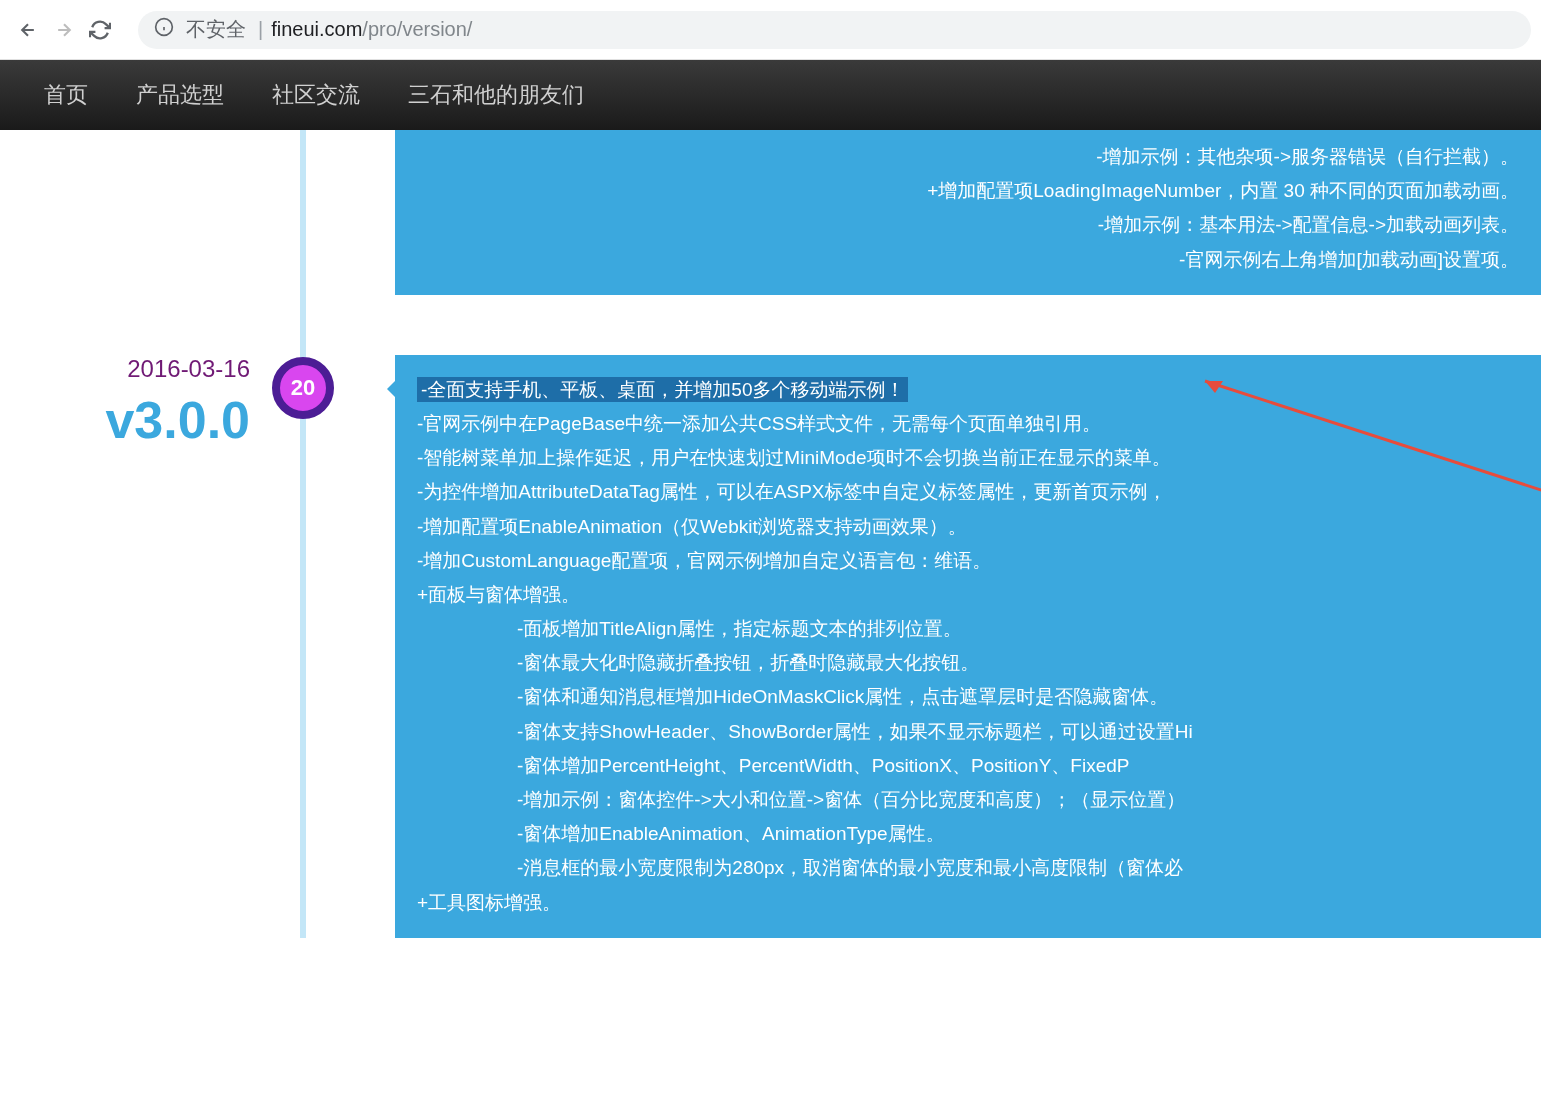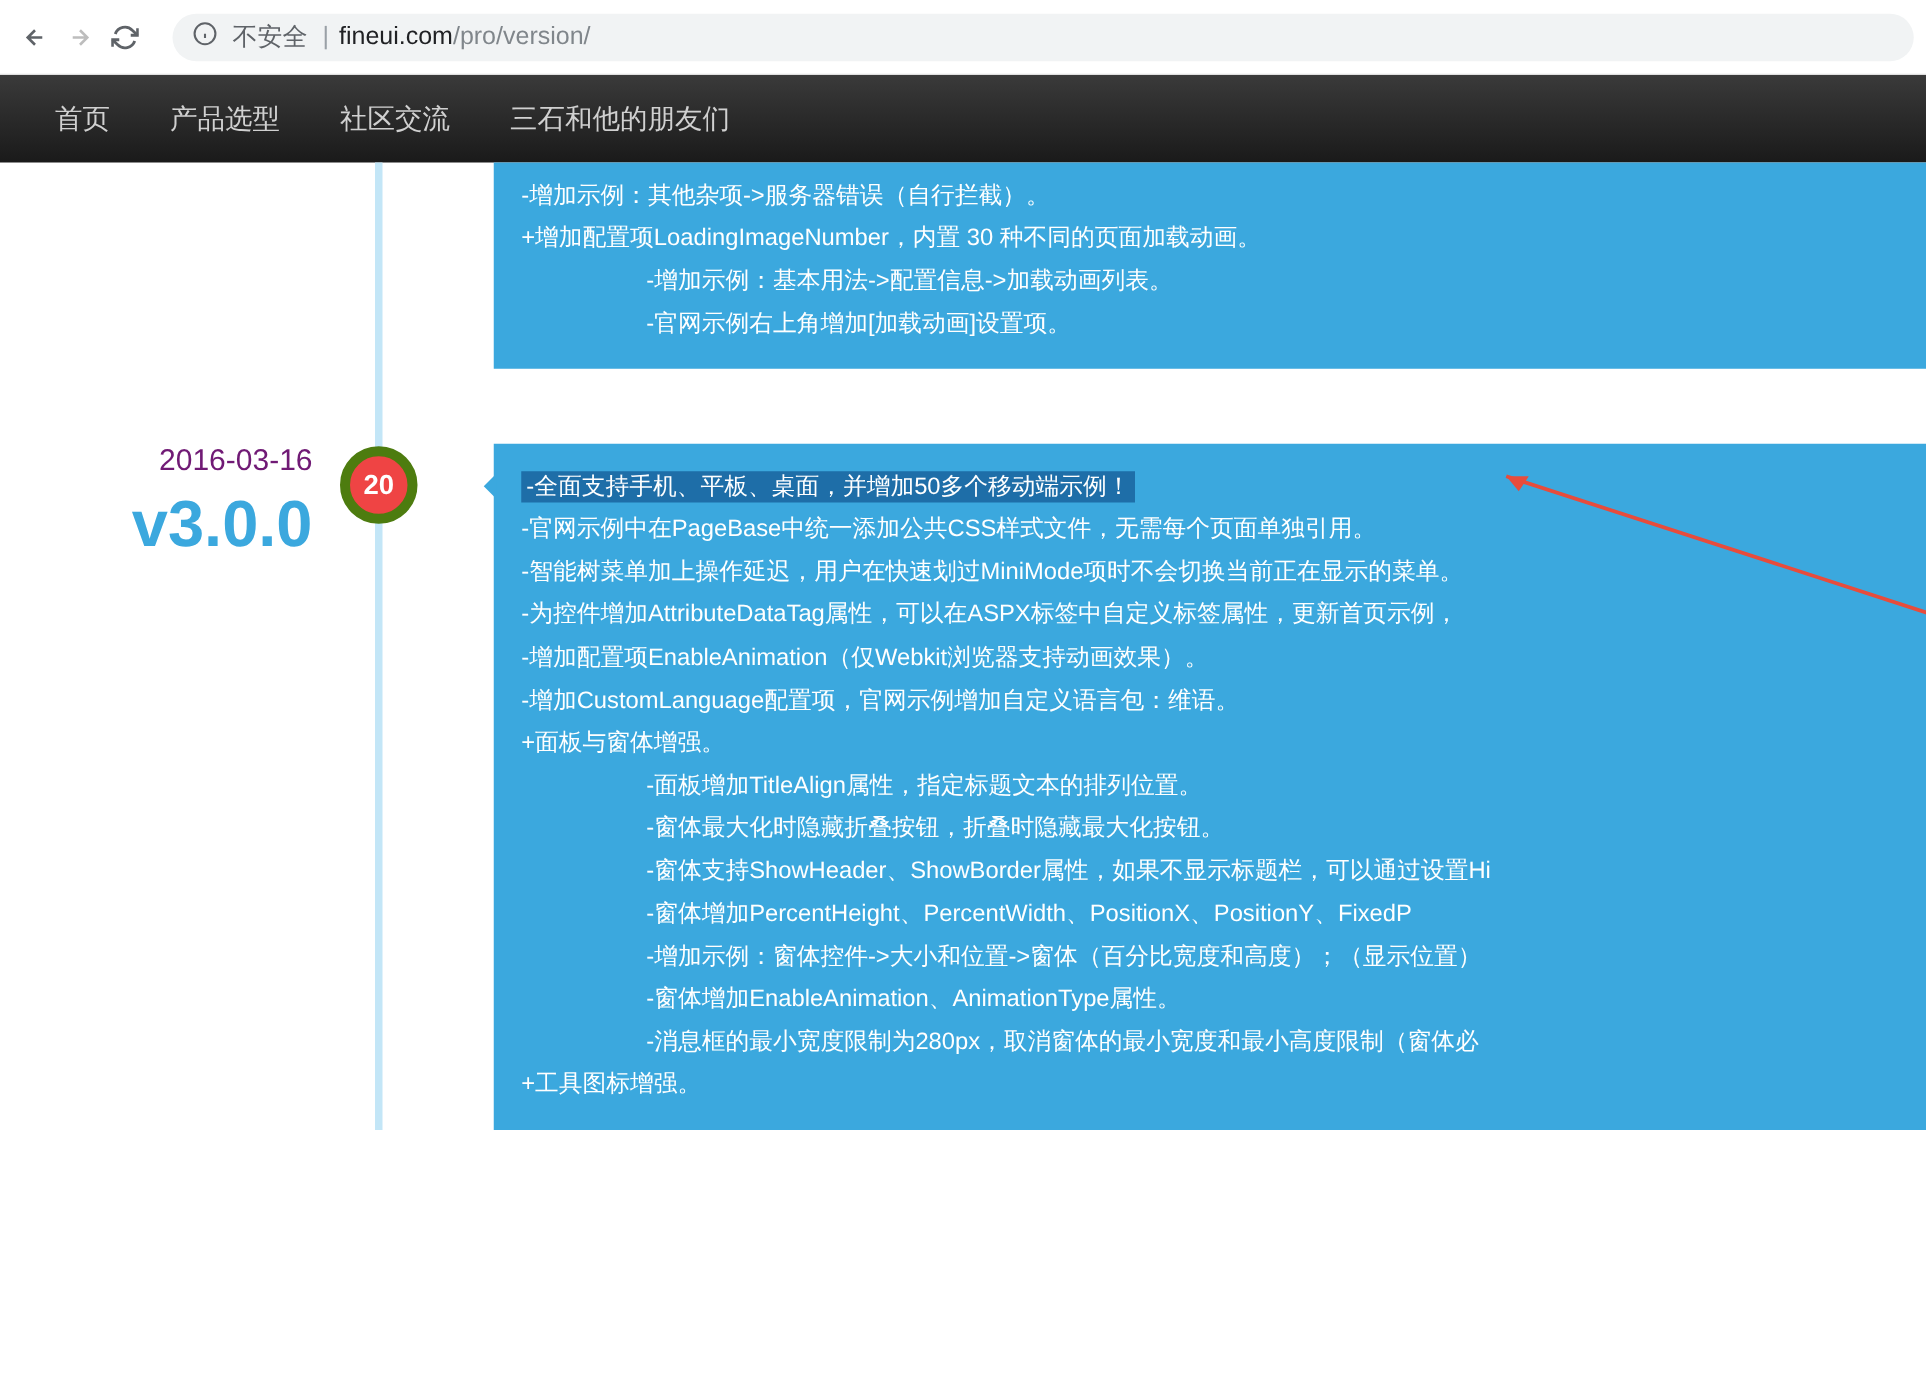--- a/index.html
+++ b/index.html
@@ -108,20 +108,21 @@
       background: #3ba8de;
       color: #fff;
       padding: 18px 22px;
       font-size: 19px;
       line-height: 1.8;
       position: relative;
     }
     .changelog-block.first {
       margin-top: 0;
       padding-top: 10px;
+      text-align: right;
     }
     .changelog-block .indent1 { margin-left: 0; }
     .changelog-block .indent2 { margin-left: 100px; }
 
     
     .version-row {
       position: relative;
       margin-top: 60px;
     }
     .version-date {
@@ -142,22 +143,22 @@
       color: #3ba8de;
       font-size: 52px;
       font-weight: 700;
     }
     .timeline-dot {
       position: absolute;
       left: 272px;
       top: 2px;
       width: 62px;
       height: 62px;
-      background: #ef4444;
-      border: 8px solid #4d7c0f;
+      background: #d946ef;
+      border: 8px solid #4c1d95;
       border-radius: 50%;
       display: flex;
       align-items: center;
       justify-content: center;
       color: #fff;
       font-size: 22px;
       font-weight: bold;
       z-index: 2;
     }
     .changelog-block.second {
@@ -255,20 +256,21 @@
       </svg>
       <div><span class="highlighted">-全面支持手机、平板、桌面，并增加50多个移动端示例！</span></div>
       <div>-官网示例中在PageBase中统一添加公共CSS样式文件，无需每个页面单独引用。</div>
       <div>-智能树菜单加上操作延迟，用户在快速划过MiniMode项时不会切换当前正在显示的菜单。</div>
       <div>-为控件增加AttributeDataTag属性，可以在ASPX标签中自定义标签属性，更新首页示例，</div>
       <div>-增加配置项EnableAnimation（仅Webkit浏览器支持动画效果）。</div>
       <div>-增加CustomLanguage配置项，官网示例增加自定义语言包：维语。</div>
       <div>+面板与窗体增强。</div>
       <div class="indent2">-面板增加TitleAlign属性，指定标题文本的排列位置。</div>
       <div class="indent2">-窗体最大化时隐藏折叠按钮，折叠时隐藏最大化按钮。</div>
+      <div class="indent2">-窗体和通知消息框增加HideOnMaskClick属性，点击遮罩层时是否隐藏窗体。</div>
       <div class="indent2">-窗体支持ShowHeader、ShowBorder属性，如果不显示标题栏，可以通过设置Hi</div>
       <div class="indent2">-窗体增加PercentHeight、PercentWidth、PositionX、PositionY、FixedP</div>
       <div class="indent2">-增加示例：窗体控件-&gt;大小和位置-&gt;窗体（百分比宽度和高度）；（显示位置）</div>
       <div class="indent2">-窗体增加EnableAnimation、AnimationType属性。</div>
       <div class="indent2">-消息框的最小宽度限制为280px，取消窗体的最小宽度和最小高度限制（窗体必</div>
       <div>+工具图标增强。</div>
     </div>
   </div>
 </div>
 

